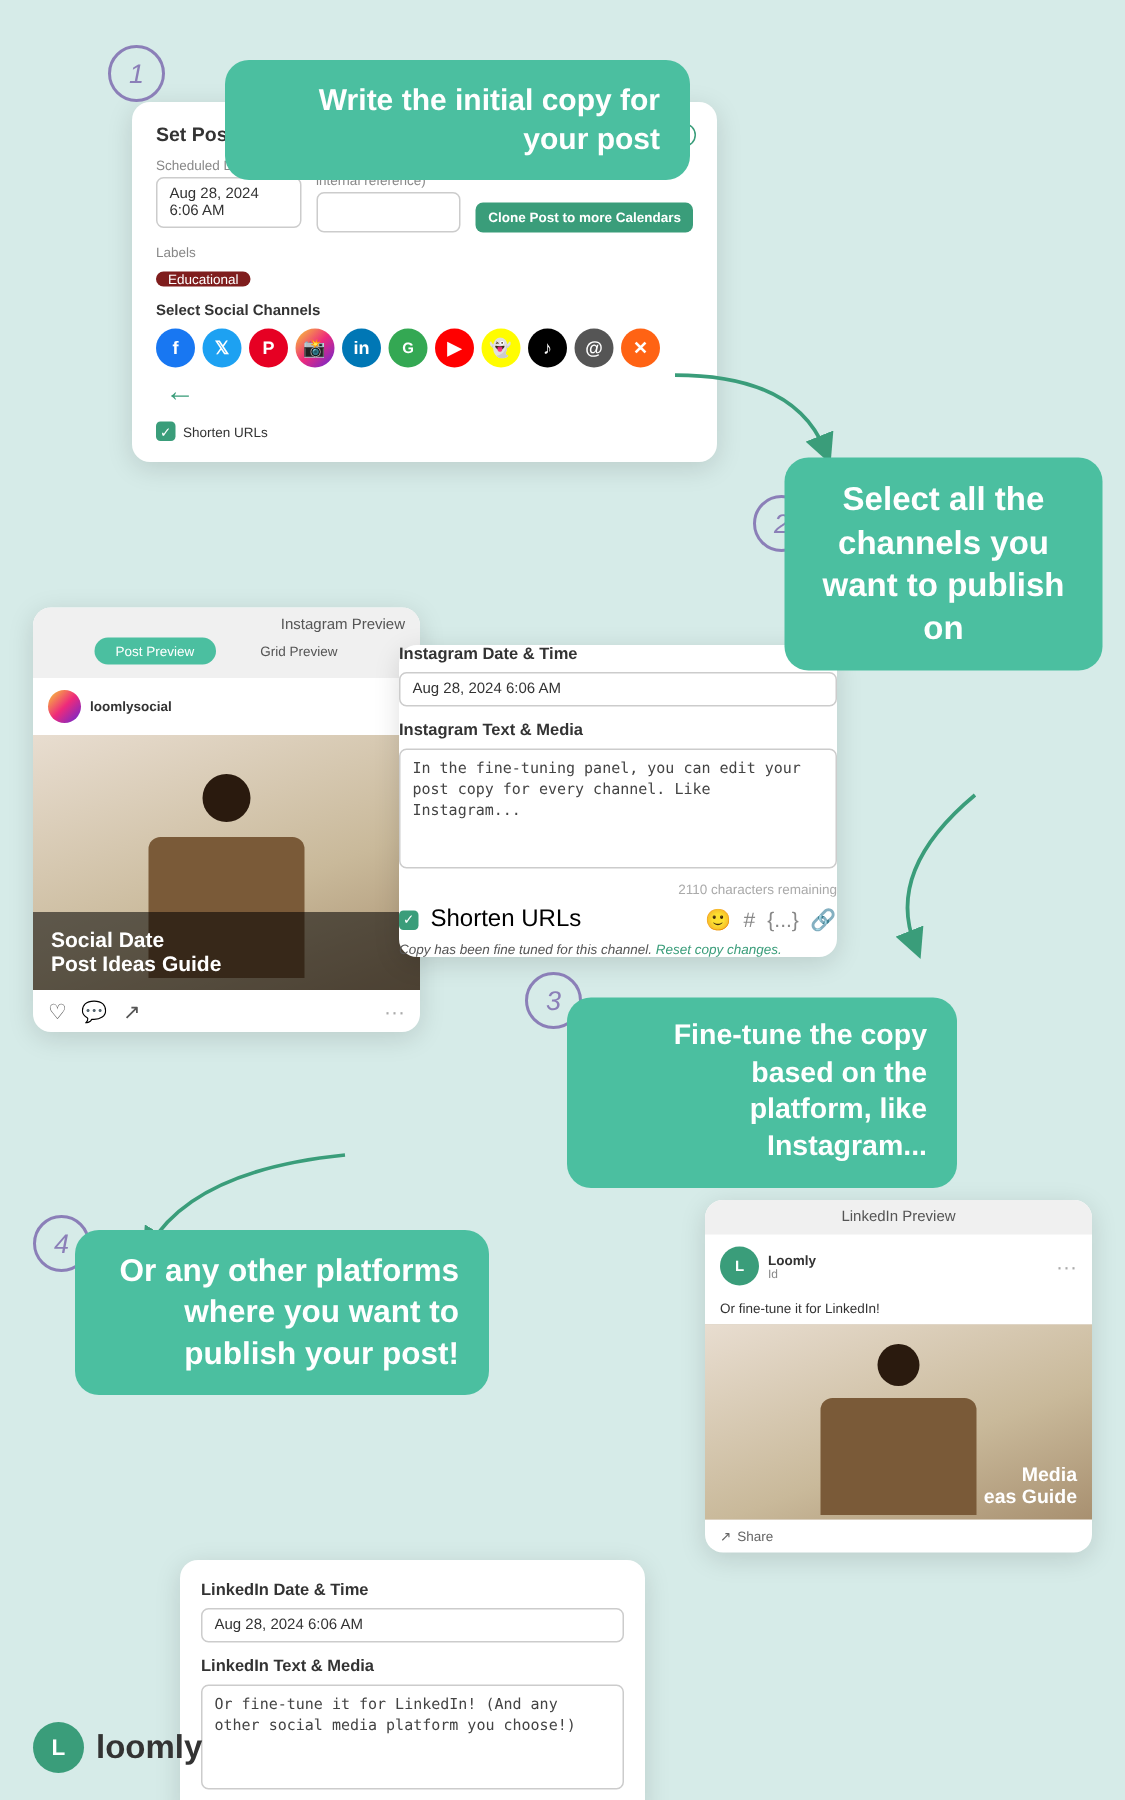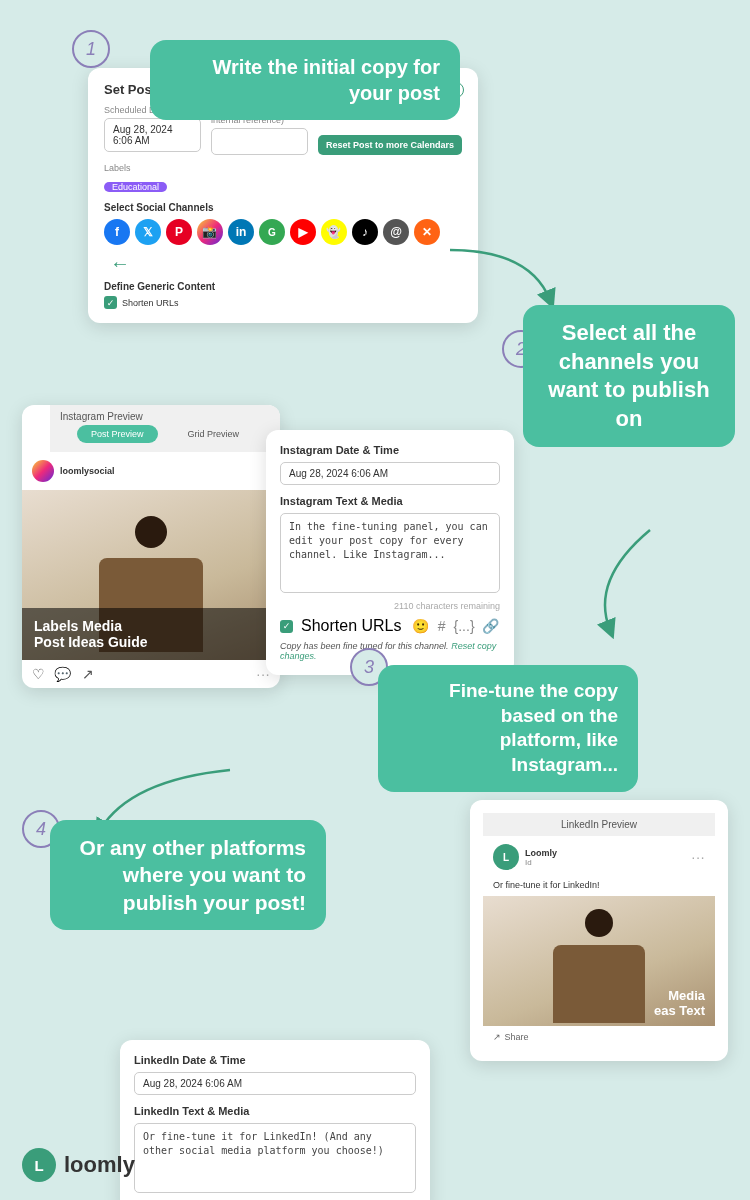--- a/index.html
+++ b/index.html
@@ -68,21 +68,21 @@
     }
     .btn-clone {
       background: #3a9d7a; color: #fff;
       border: none; border-radius: 5px;
       font-size: 9px; font-weight: 600;
       padding: 5px 8px; white-space: nowrap;
       cursor: pointer; align-self: flex-end;
     }
     .labels-row { margin-bottom: 8px; }
     .tag-educational {
-      background: #8b5cf6; color: #fff;
+      background: #7f1d1d; color: #fff;
       border-radius: 10px; font-size: 9px;
       padding: 0 8px; display: inline-block; margin-right: 4px;
     }
     .social-channels-title { font-size: 10px; font-weight: 700; color: #333; margin-bottom: 6px; }
     .channels-row { display: flex; gap: 5px; align-items: center; flex-wrap: wrap; margin-bottom: 8px; }
     .ch-icon {
       width: 26px; height: 26px; border-radius: 50%;
       display: flex; align-items: center; justify-content: center;
       font-size: 12px; font-weight: 700; color: #fff;
       flex-shrink: 0;
@@ -127,21 +127,21 @@
 
     
     #ig-preview-card {
       top: 405px; left: 22px;
       width: 258px;
       padding: 0;
       overflow: hidden;
     }
     .ig-preview-header {
       background: #f0f0f0; padding: 6px 10px;
-      font-size: 10px; color: #555; text-align: left; margin-left: 28px;
+      font-size: 10px; color: #555; text-align: right;
     }
     .ig-preview-tabs { display: flex; justify-content: center; gap: 12px; margin-bottom: 0; }
     .ig-tab {
       padding: 4px 14px; font-size: 9px; cursor: pointer;
       border-radius: 12px; margin: 3px 2px; color: #555;
     }
     .ig-tab.active { background: #4bbfa0; color: #fff; }
     .ig-post-user { display: flex; align-items: center; gap: 6px; padding: 8px 10px; }
     .ig-avatar { width: 22px; height: 22px; border-radius: 50%; background: #ccc; }
     .ig-username { font-size: 9px; font-weight: 700; color: #333; }
@@ -155,22 +155,21 @@
     .ig-overlay-title2 { font-size: 14px; font-weight: 800; }
     .ig-post-actions { display: flex; align-items: center; gap: 10px; padding: 6px 10px; }
     .ig-action-icon { font-size: 14px; color: #555; }
     .ig-dots { margin-left: auto; font-size: 14px; color: #aaa; }
     .ig-post-caption { padding: 2px 10px 8px; font-size: 9px; color: #333; line-height: 1.3; }
     .ig-caption-user { font-weight: 700; }
 
     
     #ig-panel {
       top: 430px; left: 266px;
-      width: 248px;
-      padding: 14px;
+      width: 292px;
     }
     .panel-section-title { font-size: 11px; font-weight: 700; color: #333; margin-bottom: 6px; }
     .panel-field-input {
       border: 1px solid #ccc; border-radius: 5px;
       padding: 5px 8px; font-size: 10px; color: #333;
       width: 100%; margin-bottom: 10px;
     }
     .panel-textarea {
       border: 1px solid #ccc; border-radius: 5px;
       padding: 6px 8px; font-size: 10px; color: #444;
@@ -187,21 +186,21 @@
     #callout3 { top: 665px; left: 372px; width: 260px; font-size: 20px; padding-left: 44px; }
 
     
     #step4 { top: 810px; left: 22px; }
     #callout4 { top: 825px; left: 50px; width: 270px; font-size: 22px; }
 
     
     #li-preview-card {
       top: 800px; right: 22px;
       width: 258px;
-      padding: 13px;
+      padding: 0;
       overflow: hidden;
     }
     .li-preview-header {
       background: #f0f0f0; padding: 6px 10px;
       font-size: 10px; color: #555; text-align: center;
     }
     .li-post-user { display: flex; align-items: center; gap: 6px; padding: 8px 10px; }
     .li-avatar { width: 26px; height: 26px; border-radius: 50%; background: #3a9d7a; display: flex; align-items: center; justify-content: center; color: #fff; font-size: 10px; font-weight: 700; }
     .li-username { font-size: 9px; font-weight: 700; color: #333; }
     .li-username-sub { font-size: 8px; color: #888; }
@@ -277,42 +276,41 @@
   <div class="card-title">Set Post Details</div>
   <div class="field-row">
     <div class="field-group">
       <div class="field-label">Scheduled Date &amp; Time</div>
       <div class="field-input">Aug 28, 2024 6:06 AM</div>
     </div>
     <div class="field-group">
       <div class="field-label">Subject (Only for internal reference)</div>
       <div class="field-input" style="height:27px;"></div>
     </div>
-    <button class="btn-clone">Reset Post to more Calendars</button>
+    <button class="btn-clone">Clone Post to more Calendars</button>
   </div>
   <div class="labels-row">
     <div class="field-label">Labels</div>
     <span class="tag-educational">Educational</span>
   </div>
   <div class="social-channels-title">Select Social Channels</div>
   <div class="channels-row">
     <div class="ch-icon ch-fb">f</div>
     <div class="ch-icon ch-tw">𝕏</div>
     <div class="ch-icon ch-pi">P</div>
     <div class="ch-icon ch-in">📸</div>
     <div class="ch-icon ch-li">in</div>
     <div class="ch-icon ch-gp">G</div>
     <div class="ch-icon ch-yt">▶</div>
     <div class="ch-icon ch-sn">👻</div>
     <div class="ch-icon ch-tk">♪</div>
     <div class="ch-icon" style="background:#555;">@</div>
     <div class="ch-icon" style="background:#ff6314;">✕</div>
     <span class="ch-arrow-right">←</span>
   </div>
-  <div class="generic-content-title">Define Generic Content</div>
   <div class="shorten-urls">
     <span class="checkbox-green">✓</span>
     <span>Shorten URLs</span>
   </div>
 </div>
 
 <div class="step-circle" id="step2" style="top:330px;right:210px;">
   <span style="font-style:italic;">2</span>
 </div>
 
@@ -341,21 +339,21 @@
     <div class="ig-avatar" style="background:linear-gradient(135deg,#f9ce34,#ee2a7b,#6228d7);"></div>
     <span class="ig-username">loomlysocial</span>
   </div>
   <div class="ig-post-img">
 
     <div class="person-bg">
       <div class="person-head"></div>
       <div class="person-body"></div>
     </div>
     <div class="ig-post-img-overlay">
-      <div class="ig-overlay-title1">Labels Media</div>
+      <div class="ig-overlay-title1">Social Date</div>
       <div class="ig-overlay-title2">Post Ideas Guide</div>
     </div>
   </div>
   <div class="ig-post-actions">
     <span class="ig-action-icon">♡</span>
     <span class="ig-action-icon">💬</span>
     <span class="ig-action-icon">↗</span>
     <span class="ig-dots">···</span>
   </div>
 </div>
@@ -418,21 +416,21 @@
     <span class="li-dots">···</span>
   </div>
   <div class="li-caption">Or fine-tune it for LinkedIn!</div>
   <div class="li-post-img">
     <div class="person-bg">
       <div class="person-head" style="top:10%;width:28px;height:28px;"></div>
       <div class="person-body" style="top:38%;height:60%;background:#7a5a38;"></div>
     </div>
     <div class="li-overlay">
       <div class="li-overlay-title1">Media</div>
-      <div class="li-overlay-title2">eas Text</div>
+      <div class="li-overlay-title2">eas Guide</div>
     </div>
   </div>
   <div class="li-actions">
     <div class="li-share">
       <span>↗</span>
       <span>Share</span>
     </div>
   </div>
 </div>
 

